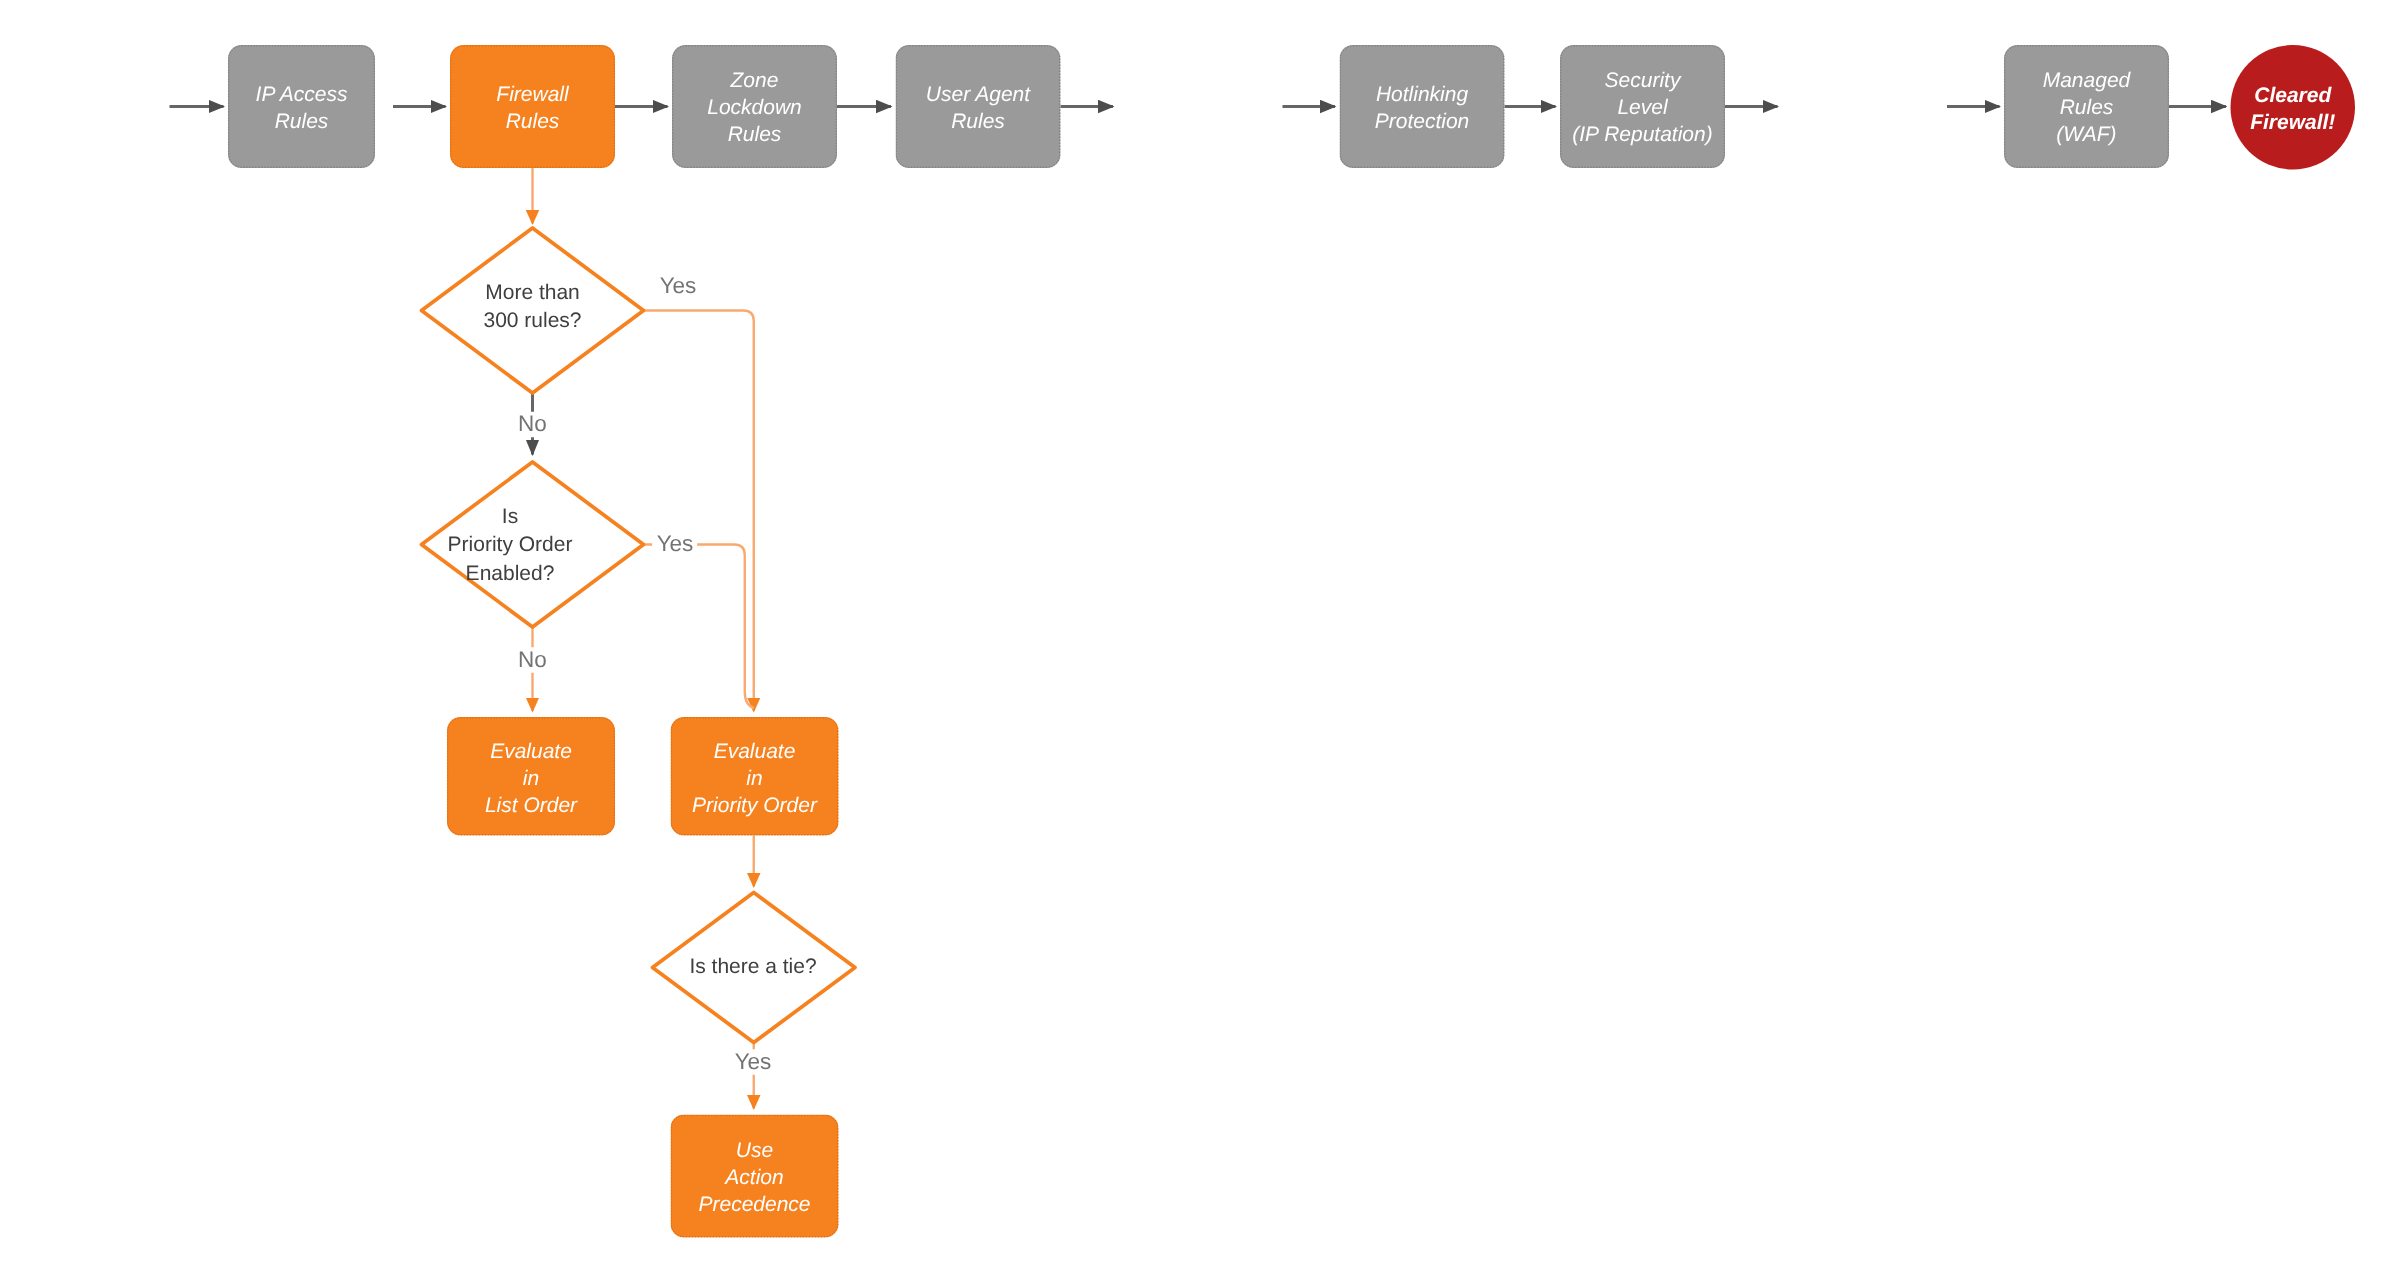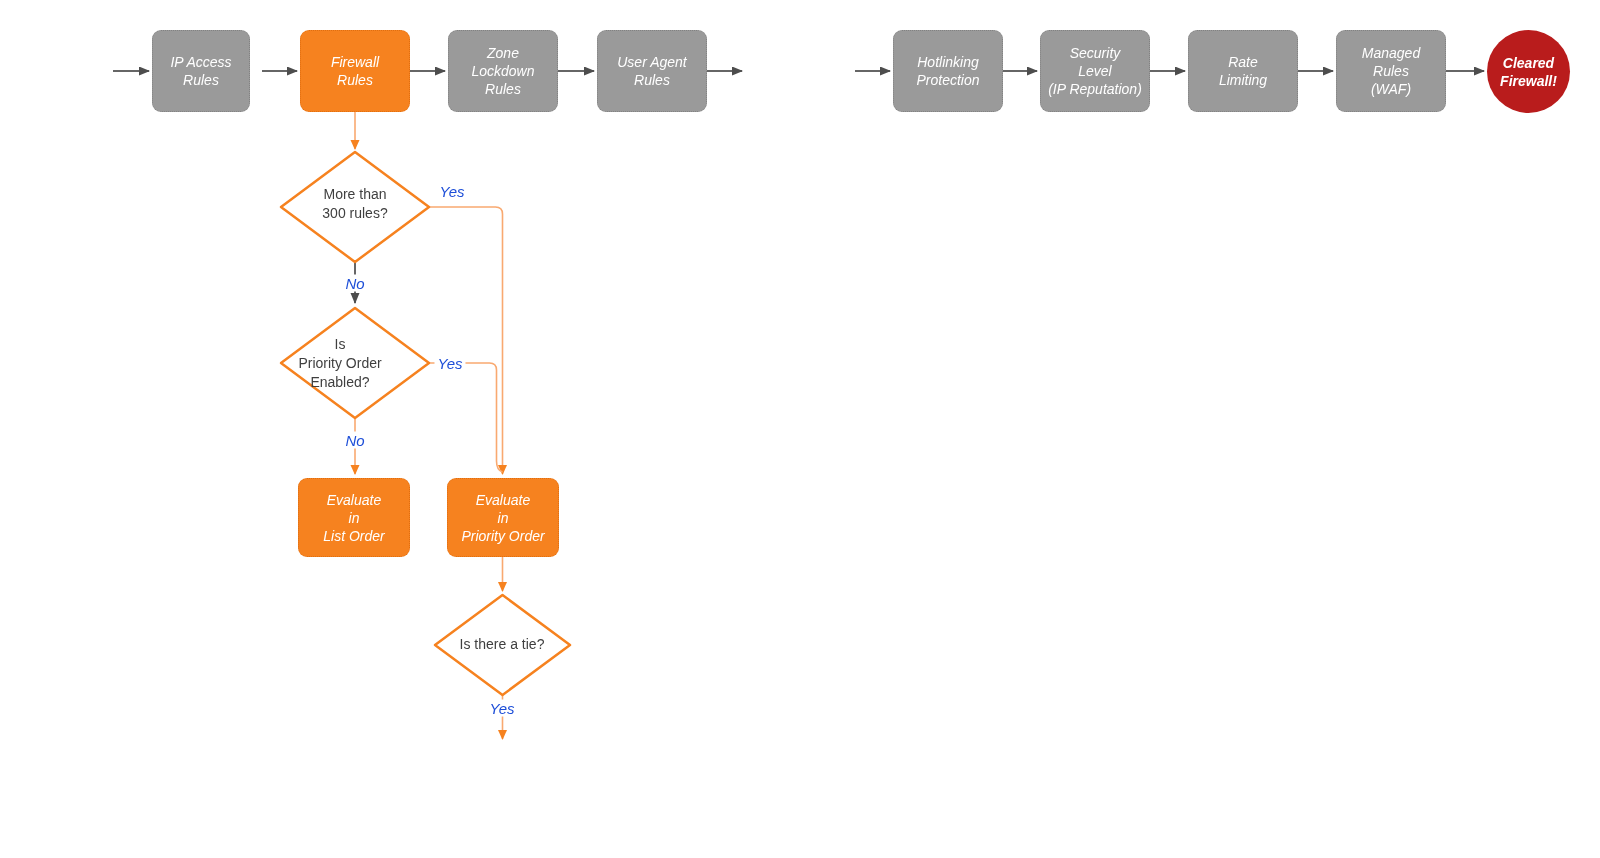--- a/index.html
+++ b/index.html
@@ -57,22 +57,21 @@
     transform: translate(-50%, -50%);
     text-align: center;
     white-space: pre-line;
     color: #3F3F3F;
     font-size: 14px;
     line-height: 19px;
   }
   .edge-label {
     position: absolute;
     transform: translate(-50%, -50%);
-    font-style: italic;
-    color: #1d4ed8;
+    color: #737373;
     font-size: 15px;
     background: #ffffff;
     padding: 0 3px;
   }
 </style>
 </head>
 <body>
 
 <div class="canvas">
 
@@ -131,22 +130,20 @@
 Rules</div>
 
 
   <div class="node box-gray" style="left:893px; top:30px; width:110px; height:82px;">Hotlinking
 Protection</div>
 
   <div class="node box-gray" style="left:1040px; top:30px; width:110px; height:82px;">Security
 Level
 (IP Reputation)</div>
 
-  <div class="node box-gray" style="left:1188px; top:30px; width:110px; height:82px;">Rate
-Limiting</div>
 
   <div class="node box-gray" style="left:1336px; top:30px; width:110px; height:82px;">Managed
 Rules
 (WAF)</div>
 
   <div class="node circle-end" style="left:1487px; top:30px; width:83px; height:83px;">Cleared
 Firewall!</div>
 
   <div class="diamond-label" style="left:355px; top:204px;">More than
 300 rules?</div>
@@ -168,14 +165,17 @@
   <div class="edge-label" style="left:502px; top:708px;">Yes</div>
 
   <div class="node box-orange" style="left:298px; top:478px; width:112px; height:79px;">Evaluate
 in
 List Order</div>
 
   <div class="node box-orange" style="left:447px; top:478px; width:112px; height:79px;">Evaluate
 in
 Priority Order</div>
 
+  <div class="node box-orange" style="left:447px; top:743px; width:112px; height:82px;">Use
+Action
+Precedence</div>
 
 </div>
 
 </body></html>

